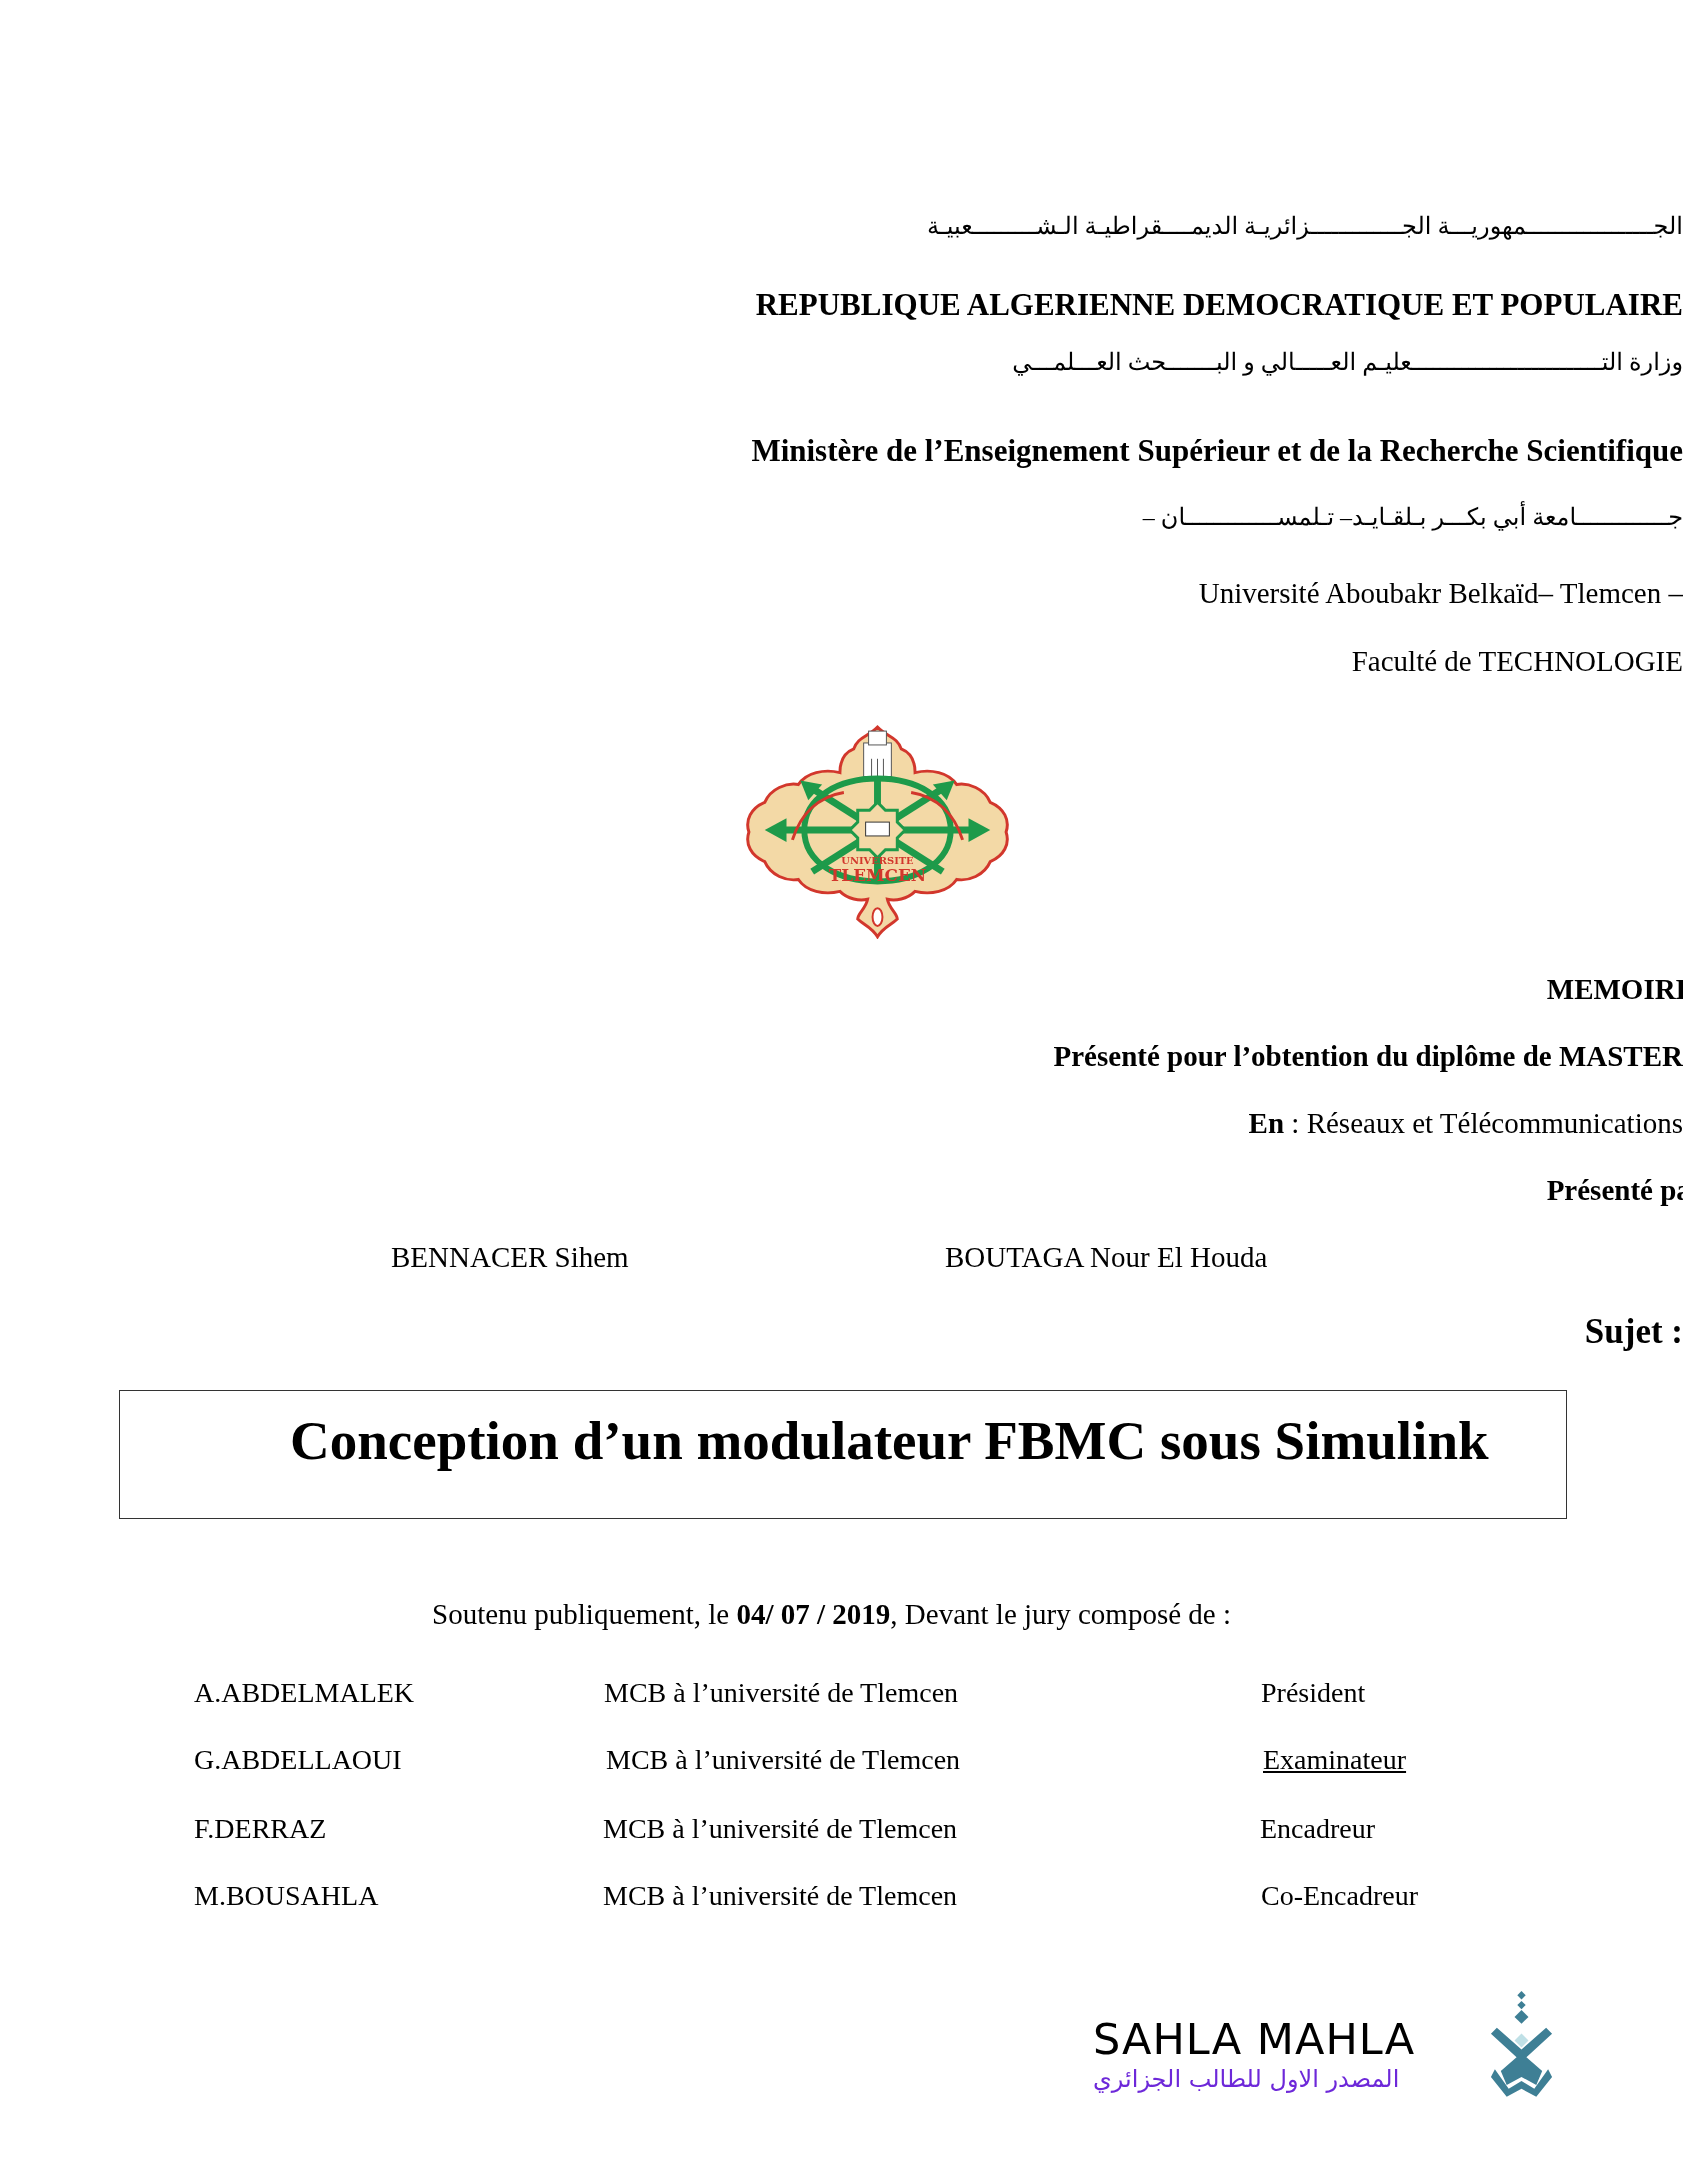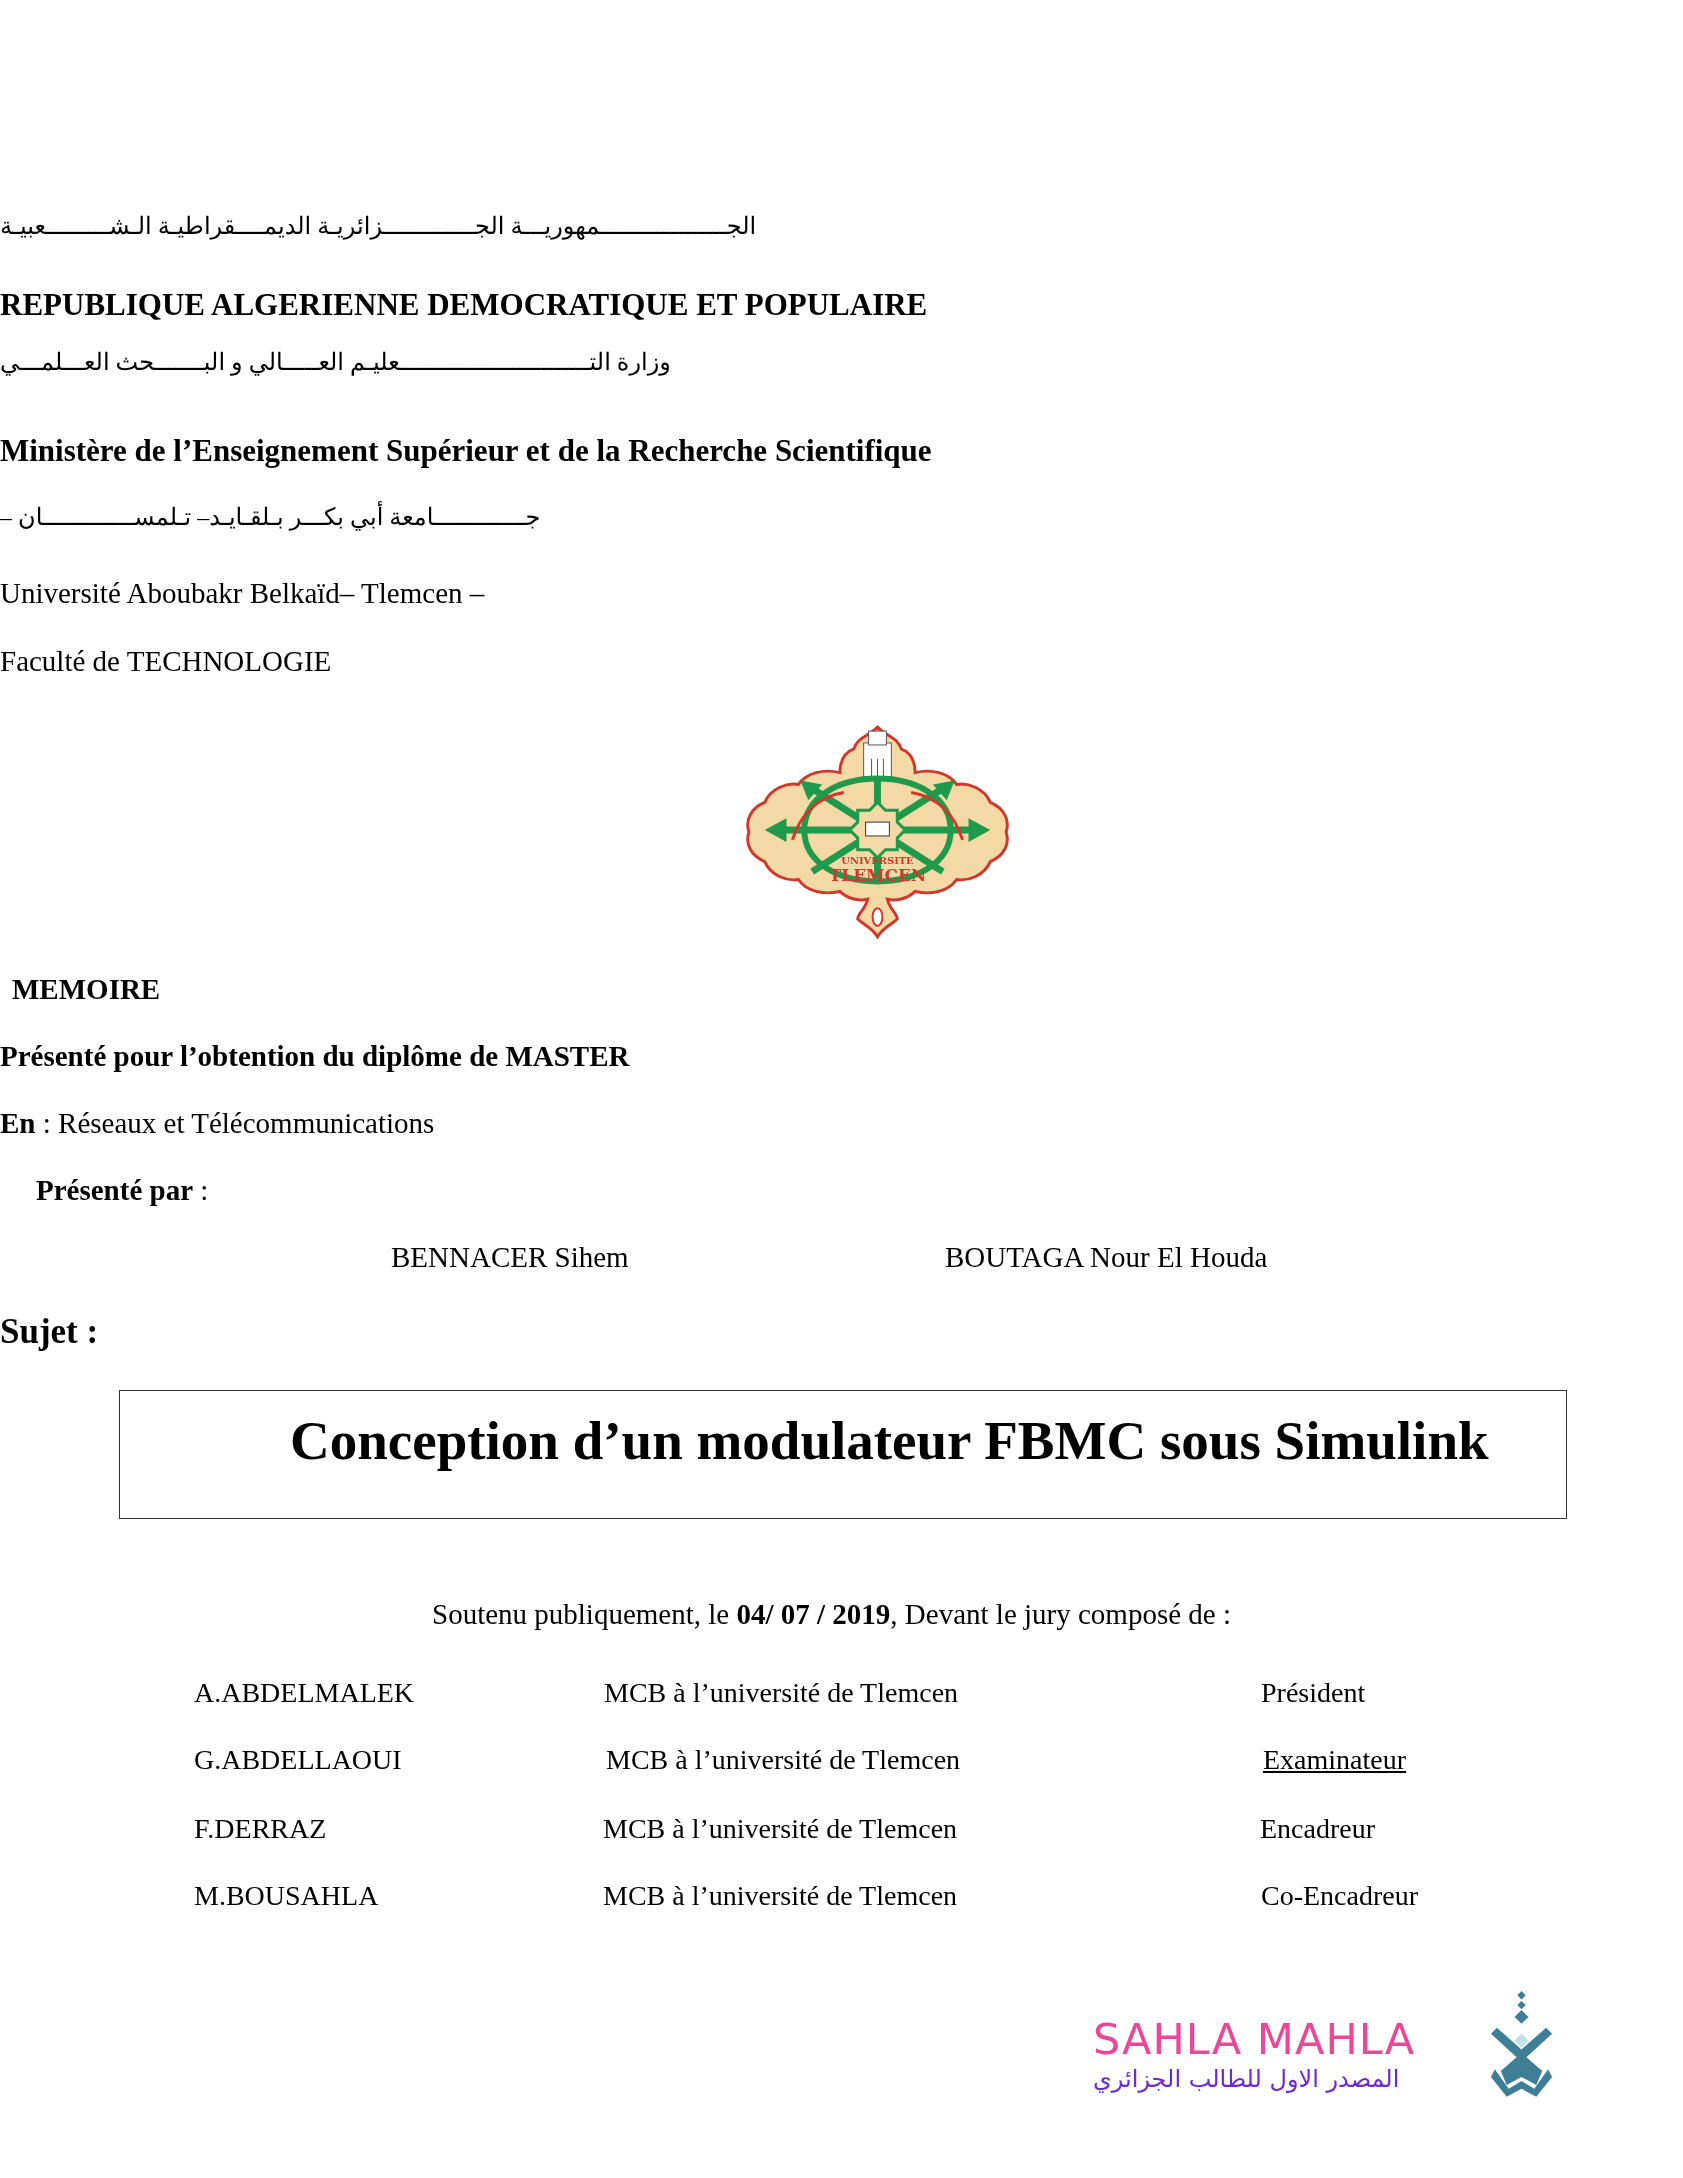--- a/index.html
+++ b/index.html
@@ -1,31 +1,31 @@
 <!DOCTYPE html>
 <html><head>
 <meta charset="utf-8">
 <style>
   html, body { margin:0; padding:0; background:#ffffff; }
   body { width:1683px; height:2178px; position:relative; overflow:hidden;
          font-family:"Liberation Serif", "DejaVu Serif", serif; color:#000; }
-  .line { position:absolute; left:0; width:1683px; text-align:left; white-space:nowrap; }
+  .line { position:absolute; left:0; width:1683px; text-align:right; white-space:nowrap; }
   .ar { direction:rtl; font-size:24px; letter-spacing:0px; }
   .b { font-weight:bold; }
   .fr-hdr { font-size:31px; font-weight:bold; }
   .fr-reg { font-size:29px; }
   .abs { position:absolute; white-space:nowrap; }
   #subject-box { position:absolute; left:119px; top:1390px; width:1448px; height:129px;
                  border:1.5px solid #333; box-sizing:border-box; }
   #subject-title { position:absolute; left:170px; top:18px; font-size:55px; font-weight:bold; white-space:nowrap; }
   .jury-row span { position:absolute; font-size:28px; white-space:nowrap; }
   #logo { position:absolute; left:741px; top:723px; width:273px; height:216px; }
   #watermark { position:absolute; left:1089px; top:1990px; width:465px; height:109px; }
   #wm-text { position:absolute; left:4px; top:24px; font-family:"DejaVu Sans", "Liberation Sans", sans-serif;
-             font-size:43px; color:#ec4899; letter-spacing:1px; white-space:nowrap; }
+             font-size:43px; color:#000000; letter-spacing:1px; white-space:nowrap; }
   #wm-ar { position:absolute; left:4px; top:75px; font-family:"DejaVu Sans", sans-serif; direction:rtl;
            font-size:24px; color:#6d28d9; white-space:nowrap; }
   #wm-icon { position:absolute; left:398px; top:0px; width:69px; height:109px; }
 </style>
 </head>
 <body>
 
 <div class="line ar" style="top:212px;">الجــــــــــــــــــمهوريـــة الجـــــــــــــزائريـة الديمــــقراطيـة الـشـــــــــعبيـة</div>
 <div class="line fr-hdr" style="top:287px;">REPUBLIQUE ALGERIENNE DEMOCRATIQUE ET POPULAIRE</div>
 <div class="line ar" style="top:348px;">وزارة التـــــــــــــــــــــــــــعليـم العـــــالي و البـــــــحث العـــلمـــي</div>

